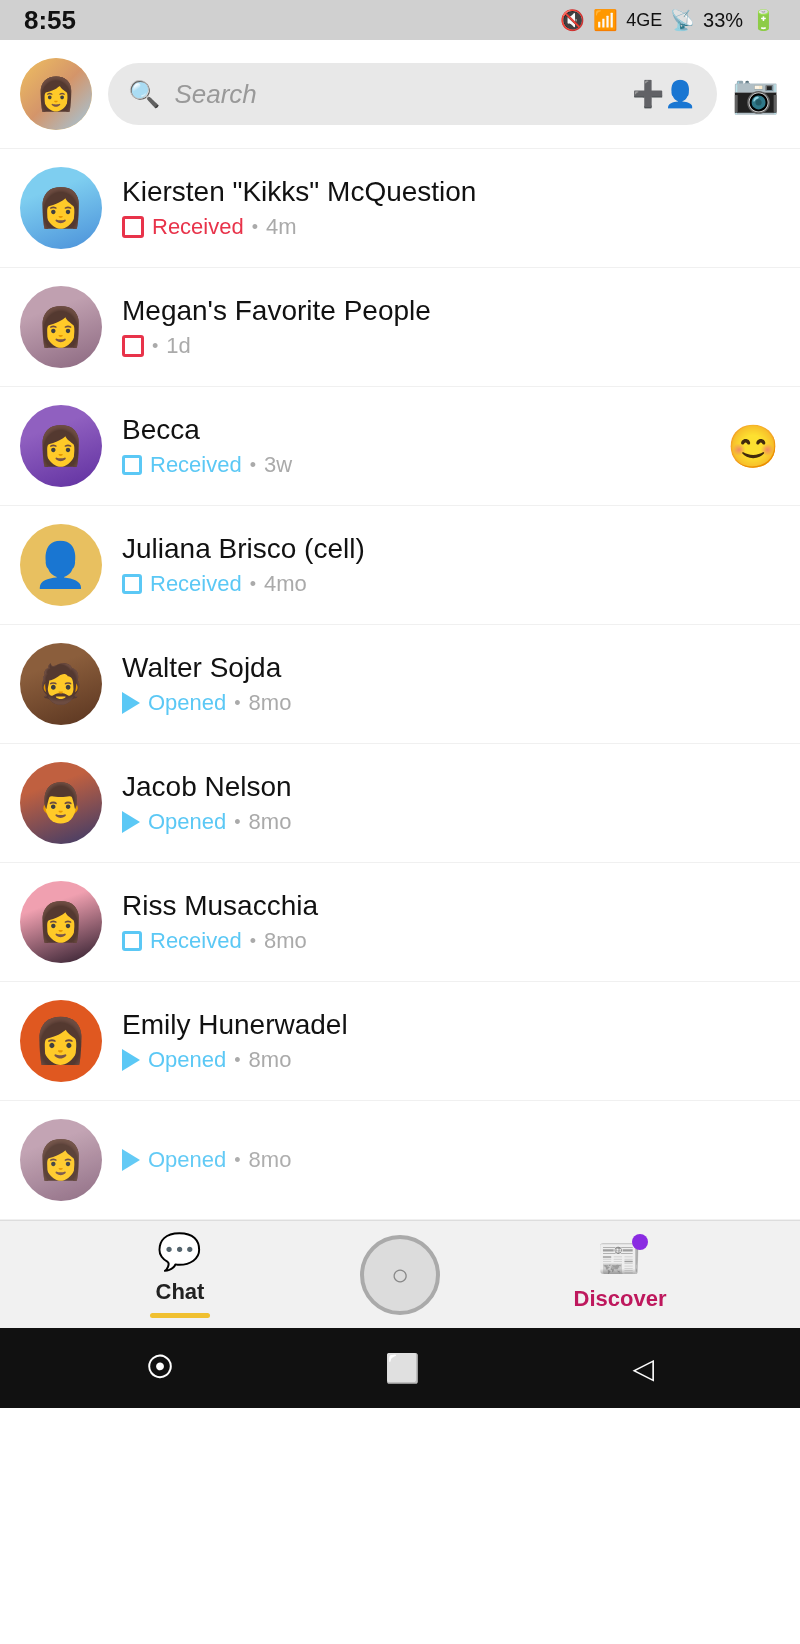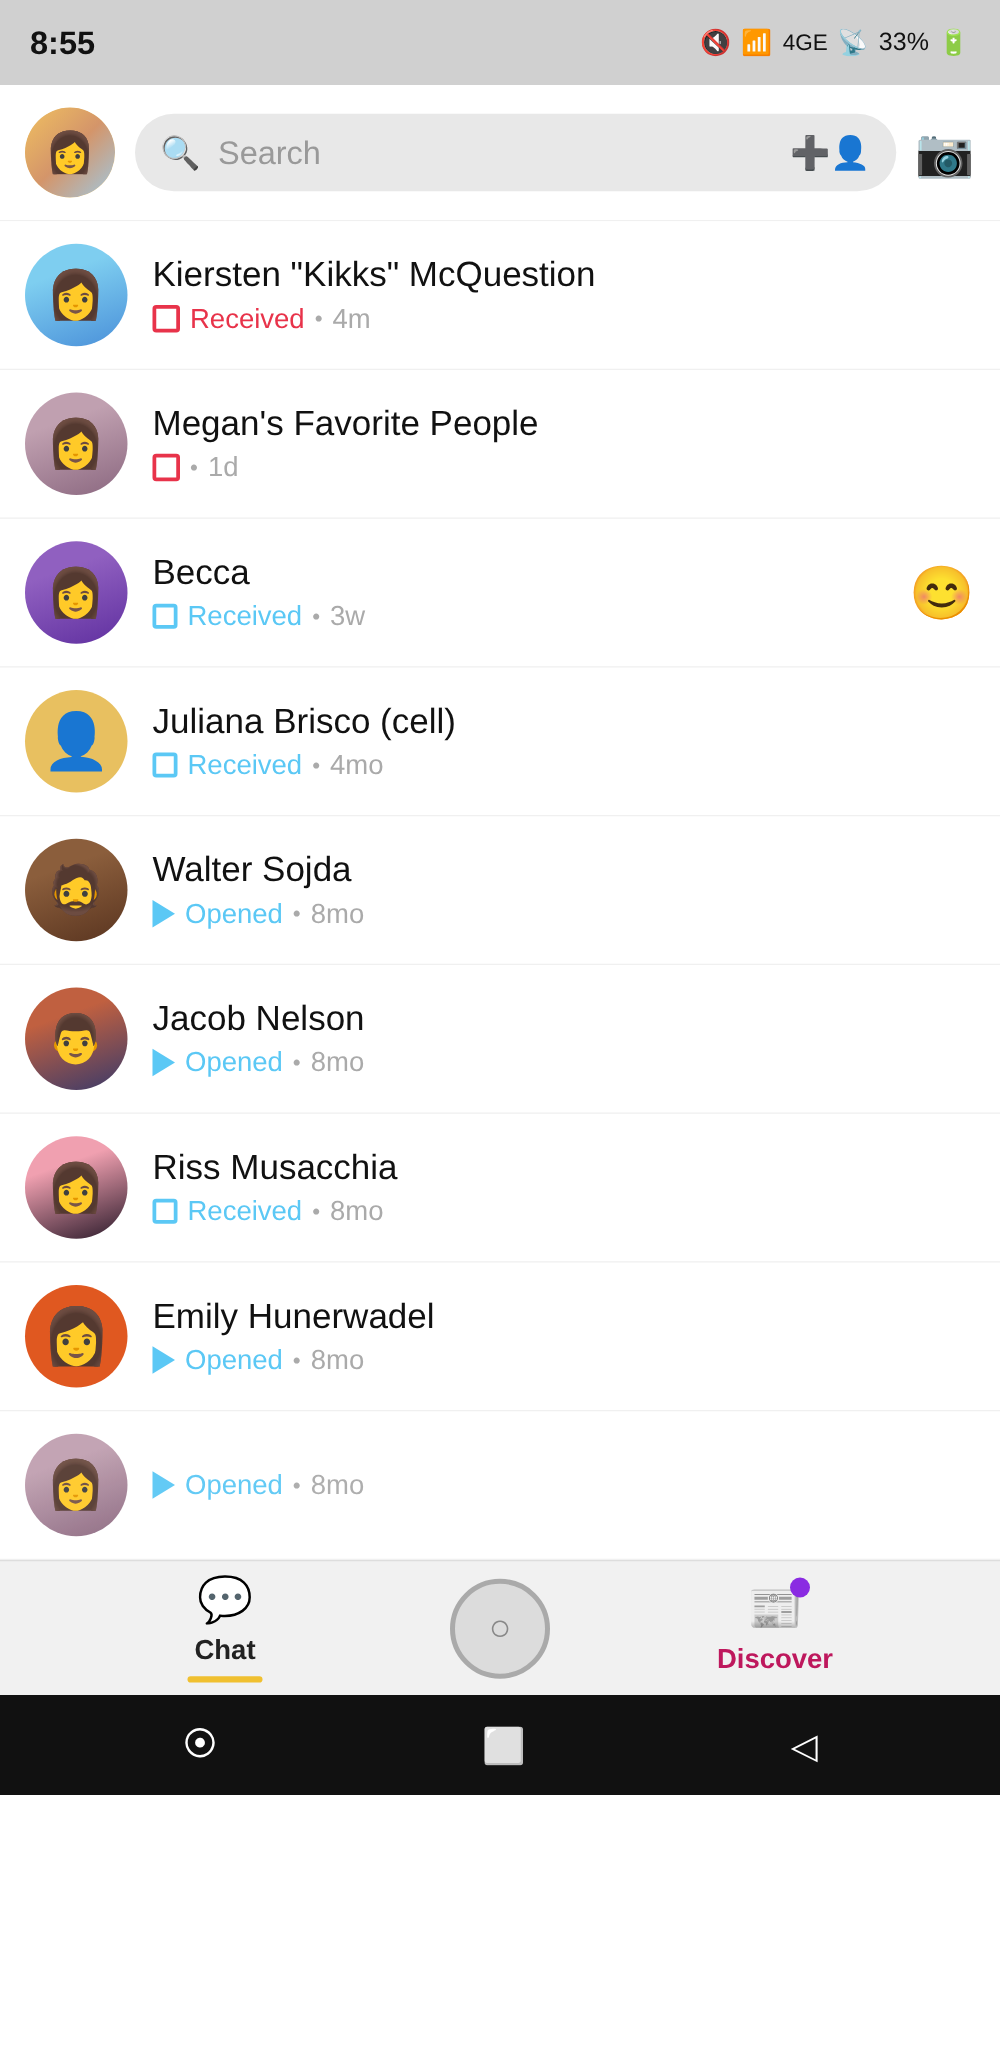--- a/index.html
+++ b/index.html
@@ -9,21 +9,21 @@
       min-height: 1644px;
       background: #ffffff;
       font-family: -apple-system, 'Helvetica Neue', Arial, sans-serif;
       position: relative;
       overflow-x: hidden;
     }
 
     
     .status-bar {
       background: #d0d0d0;
-      height: 68px;
+      height: 40px;
       display: flex;
       align-items: center;
       justify-content: space-between;
       padding: 0 24px;
     }
     .status-time {
       font-size: 26px;
       font-weight: 600;
       color: #111;
     }
@@ -79,20 +79,21 @@
       border: none;
     }
     .search-icon-wrap {
       color: #888;
       font-size: 26px;
     }
     .search-placeholder {
       font-size: 26px;
       color: #999;
       flex: 1;
+      font-style: italic;
     }
     .camera-btn {
       background: none;
       border: none;
       cursor: pointer;
       font-size: 34px;
       color: #111;
       position: relative;
     }
 

